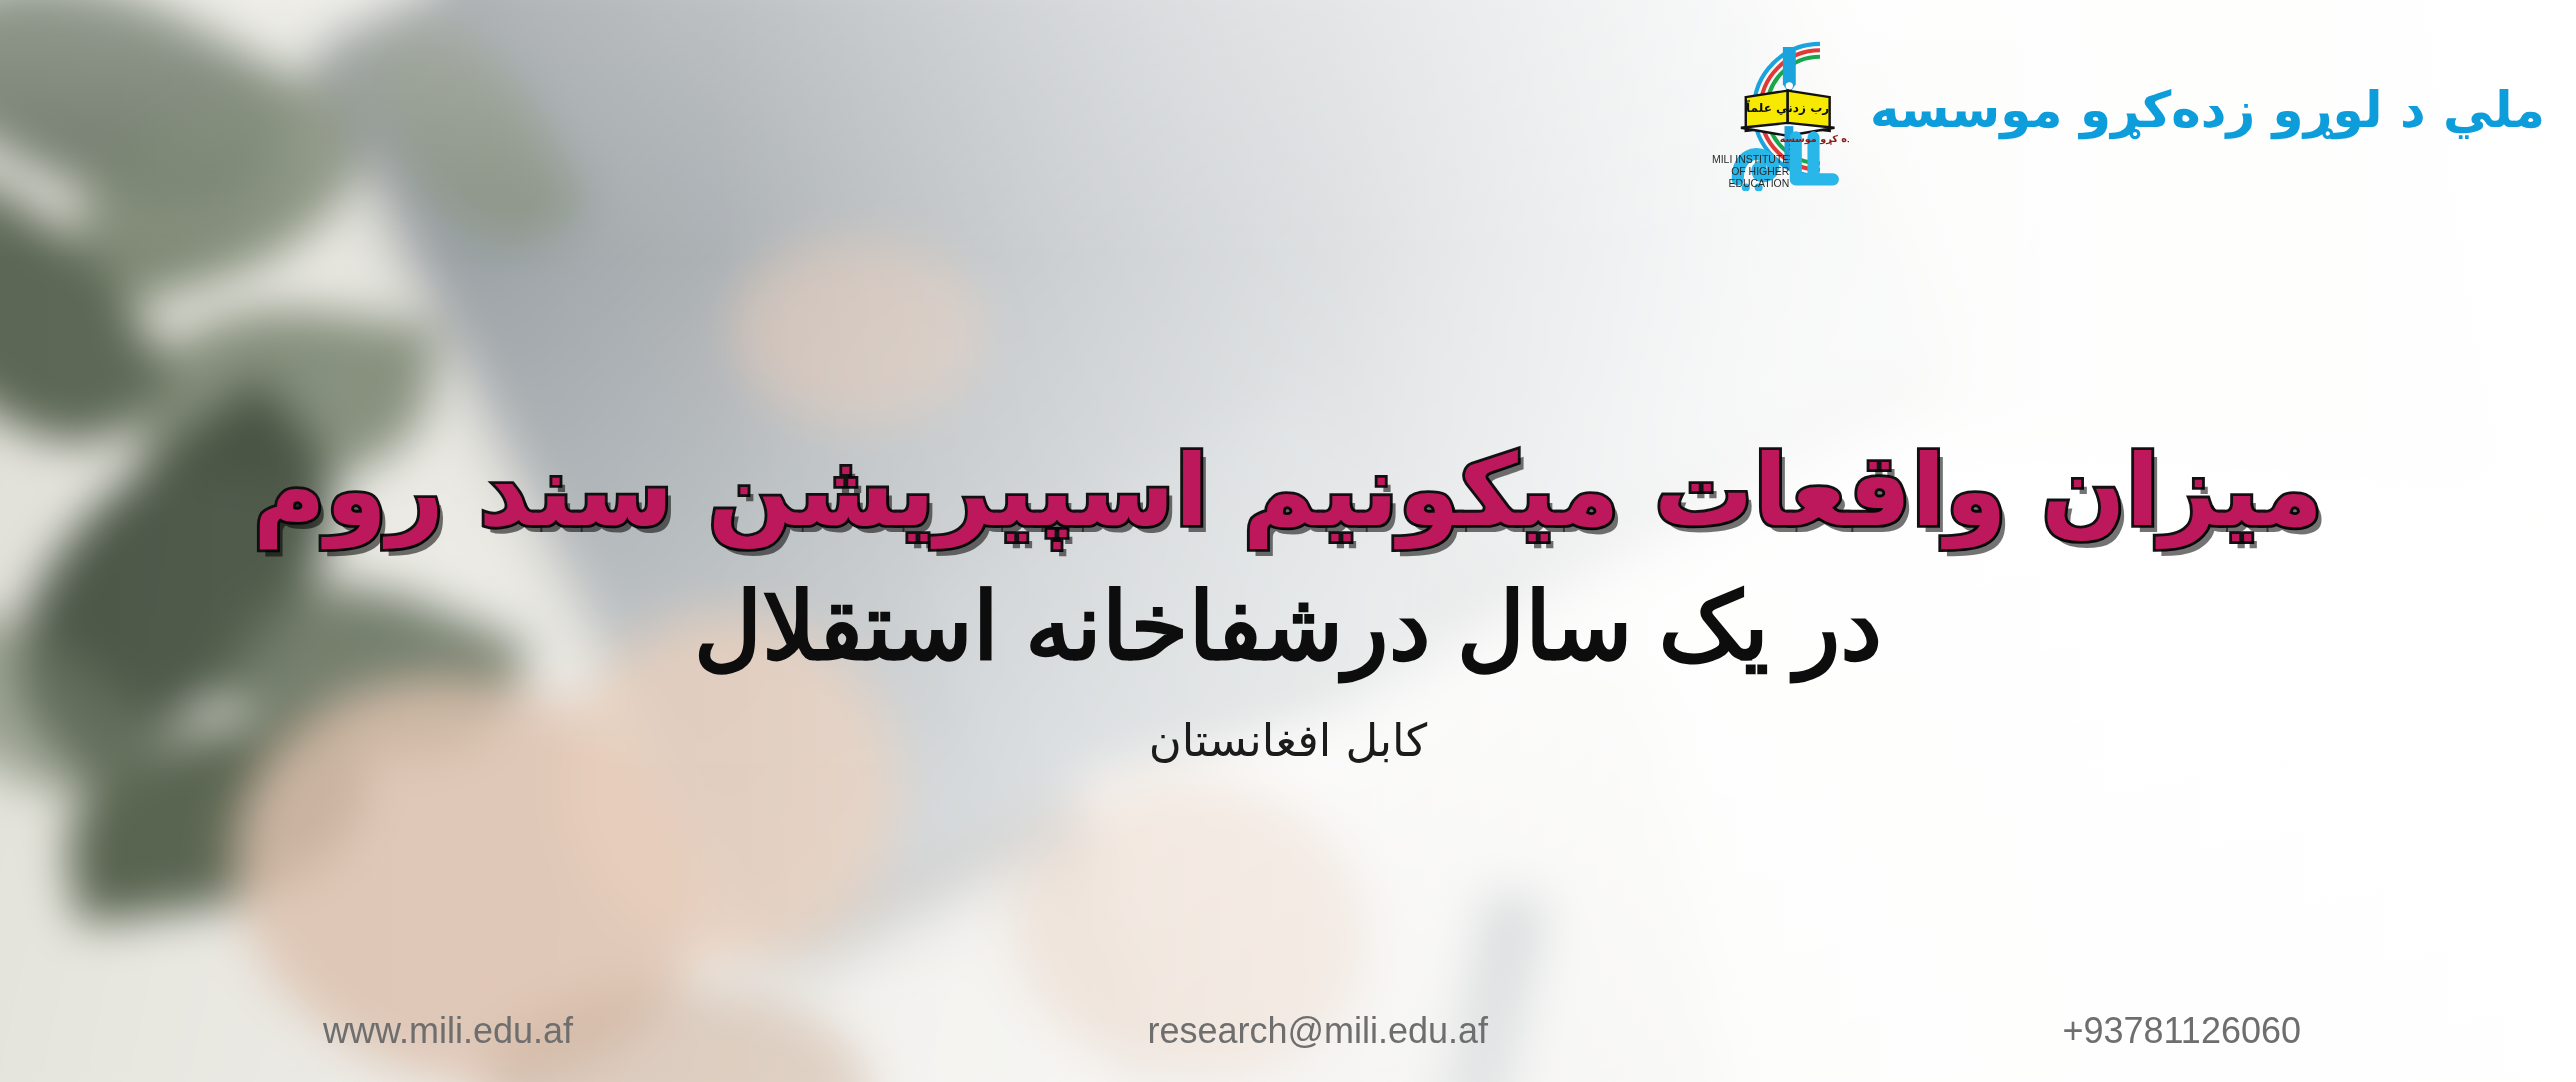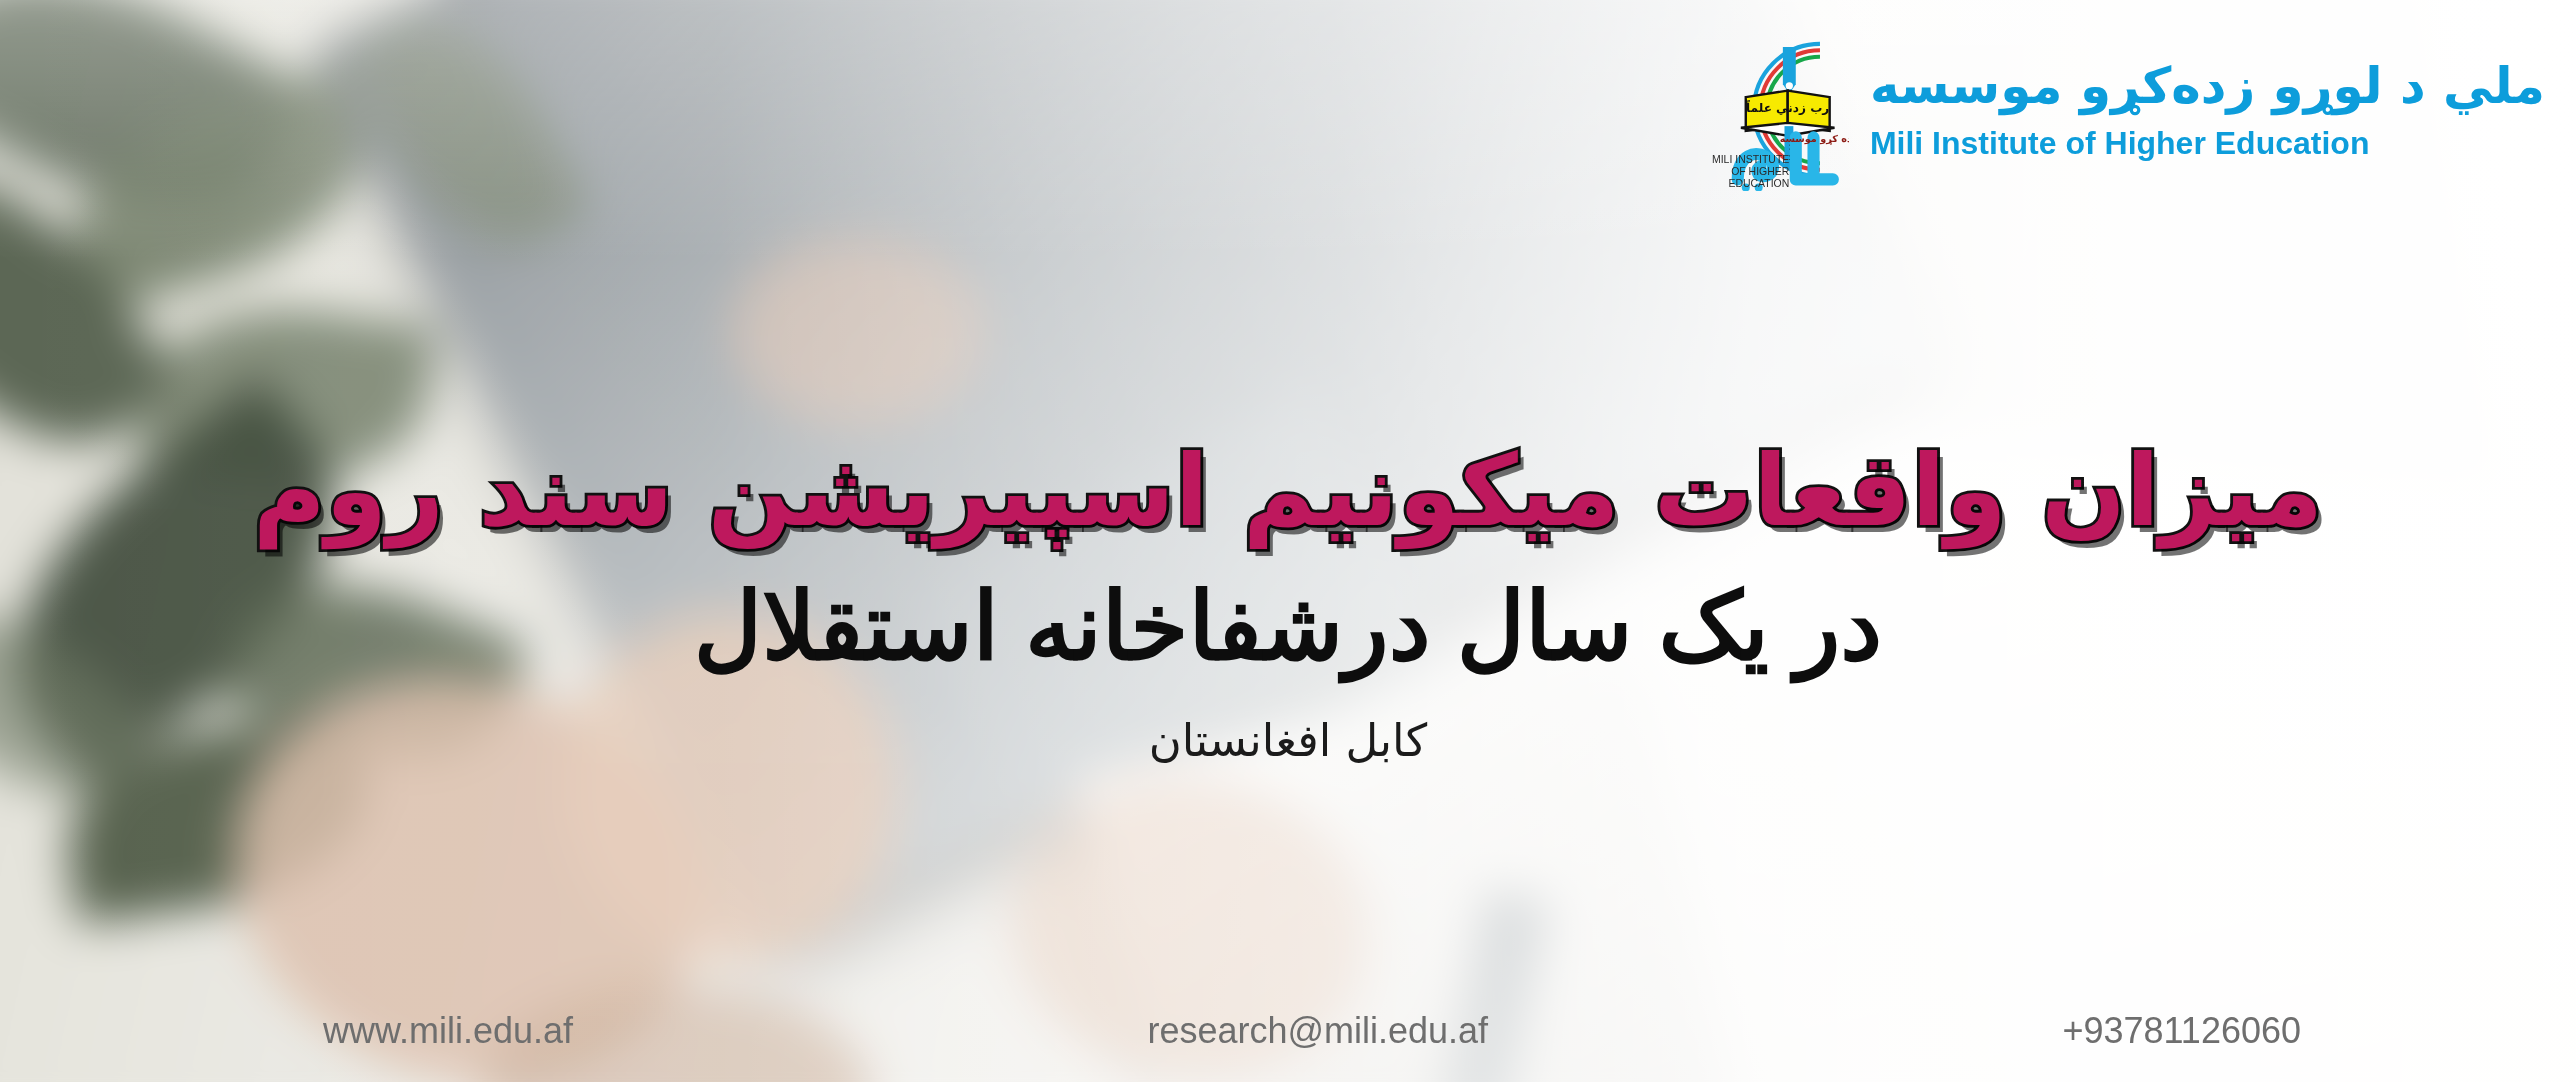--- a/index.html
+++ b/index.html
@@ -219,21 +219,20 @@
     <div class="skin h4"></div>
     <div class="skin h5"></div>
     <div class="pen"></div>
   </div>
   <div class="wash"></div>
   <div class="wash-top"></div>
 
   <div class="header">
     <div class="header-text">
       <div class="inst-pashto">ملي د لوړو زده‌کړو موسسه</div>
-      <div class="inst-english">Mili Institute of Higher Education</div>
     </div>
 
     <svg class="logo" viewBox="0 0 186 200">
 
       <path d="M150 18 A 78 78 0 1 0 150 182" fill="none" stroke="#1aa3dd" stroke-width="5"></path>
       <path d="M150 26 A 70 70 0 1 0 150 174" fill="none" stroke="#e03a36" stroke-width="5"></path>
       <path d="M150 34 A 62 62 0 1 0 150 166" fill="none" stroke="#17a74a" stroke-width="5"></path>
 
       <path d="M104 22 L120 22 L120 68 L112 80 L104 68 Z" fill="#1aa3dd"></path>
       <circle cx="112" cy="70" r="4.5" fill="#ffffff"></circle>

